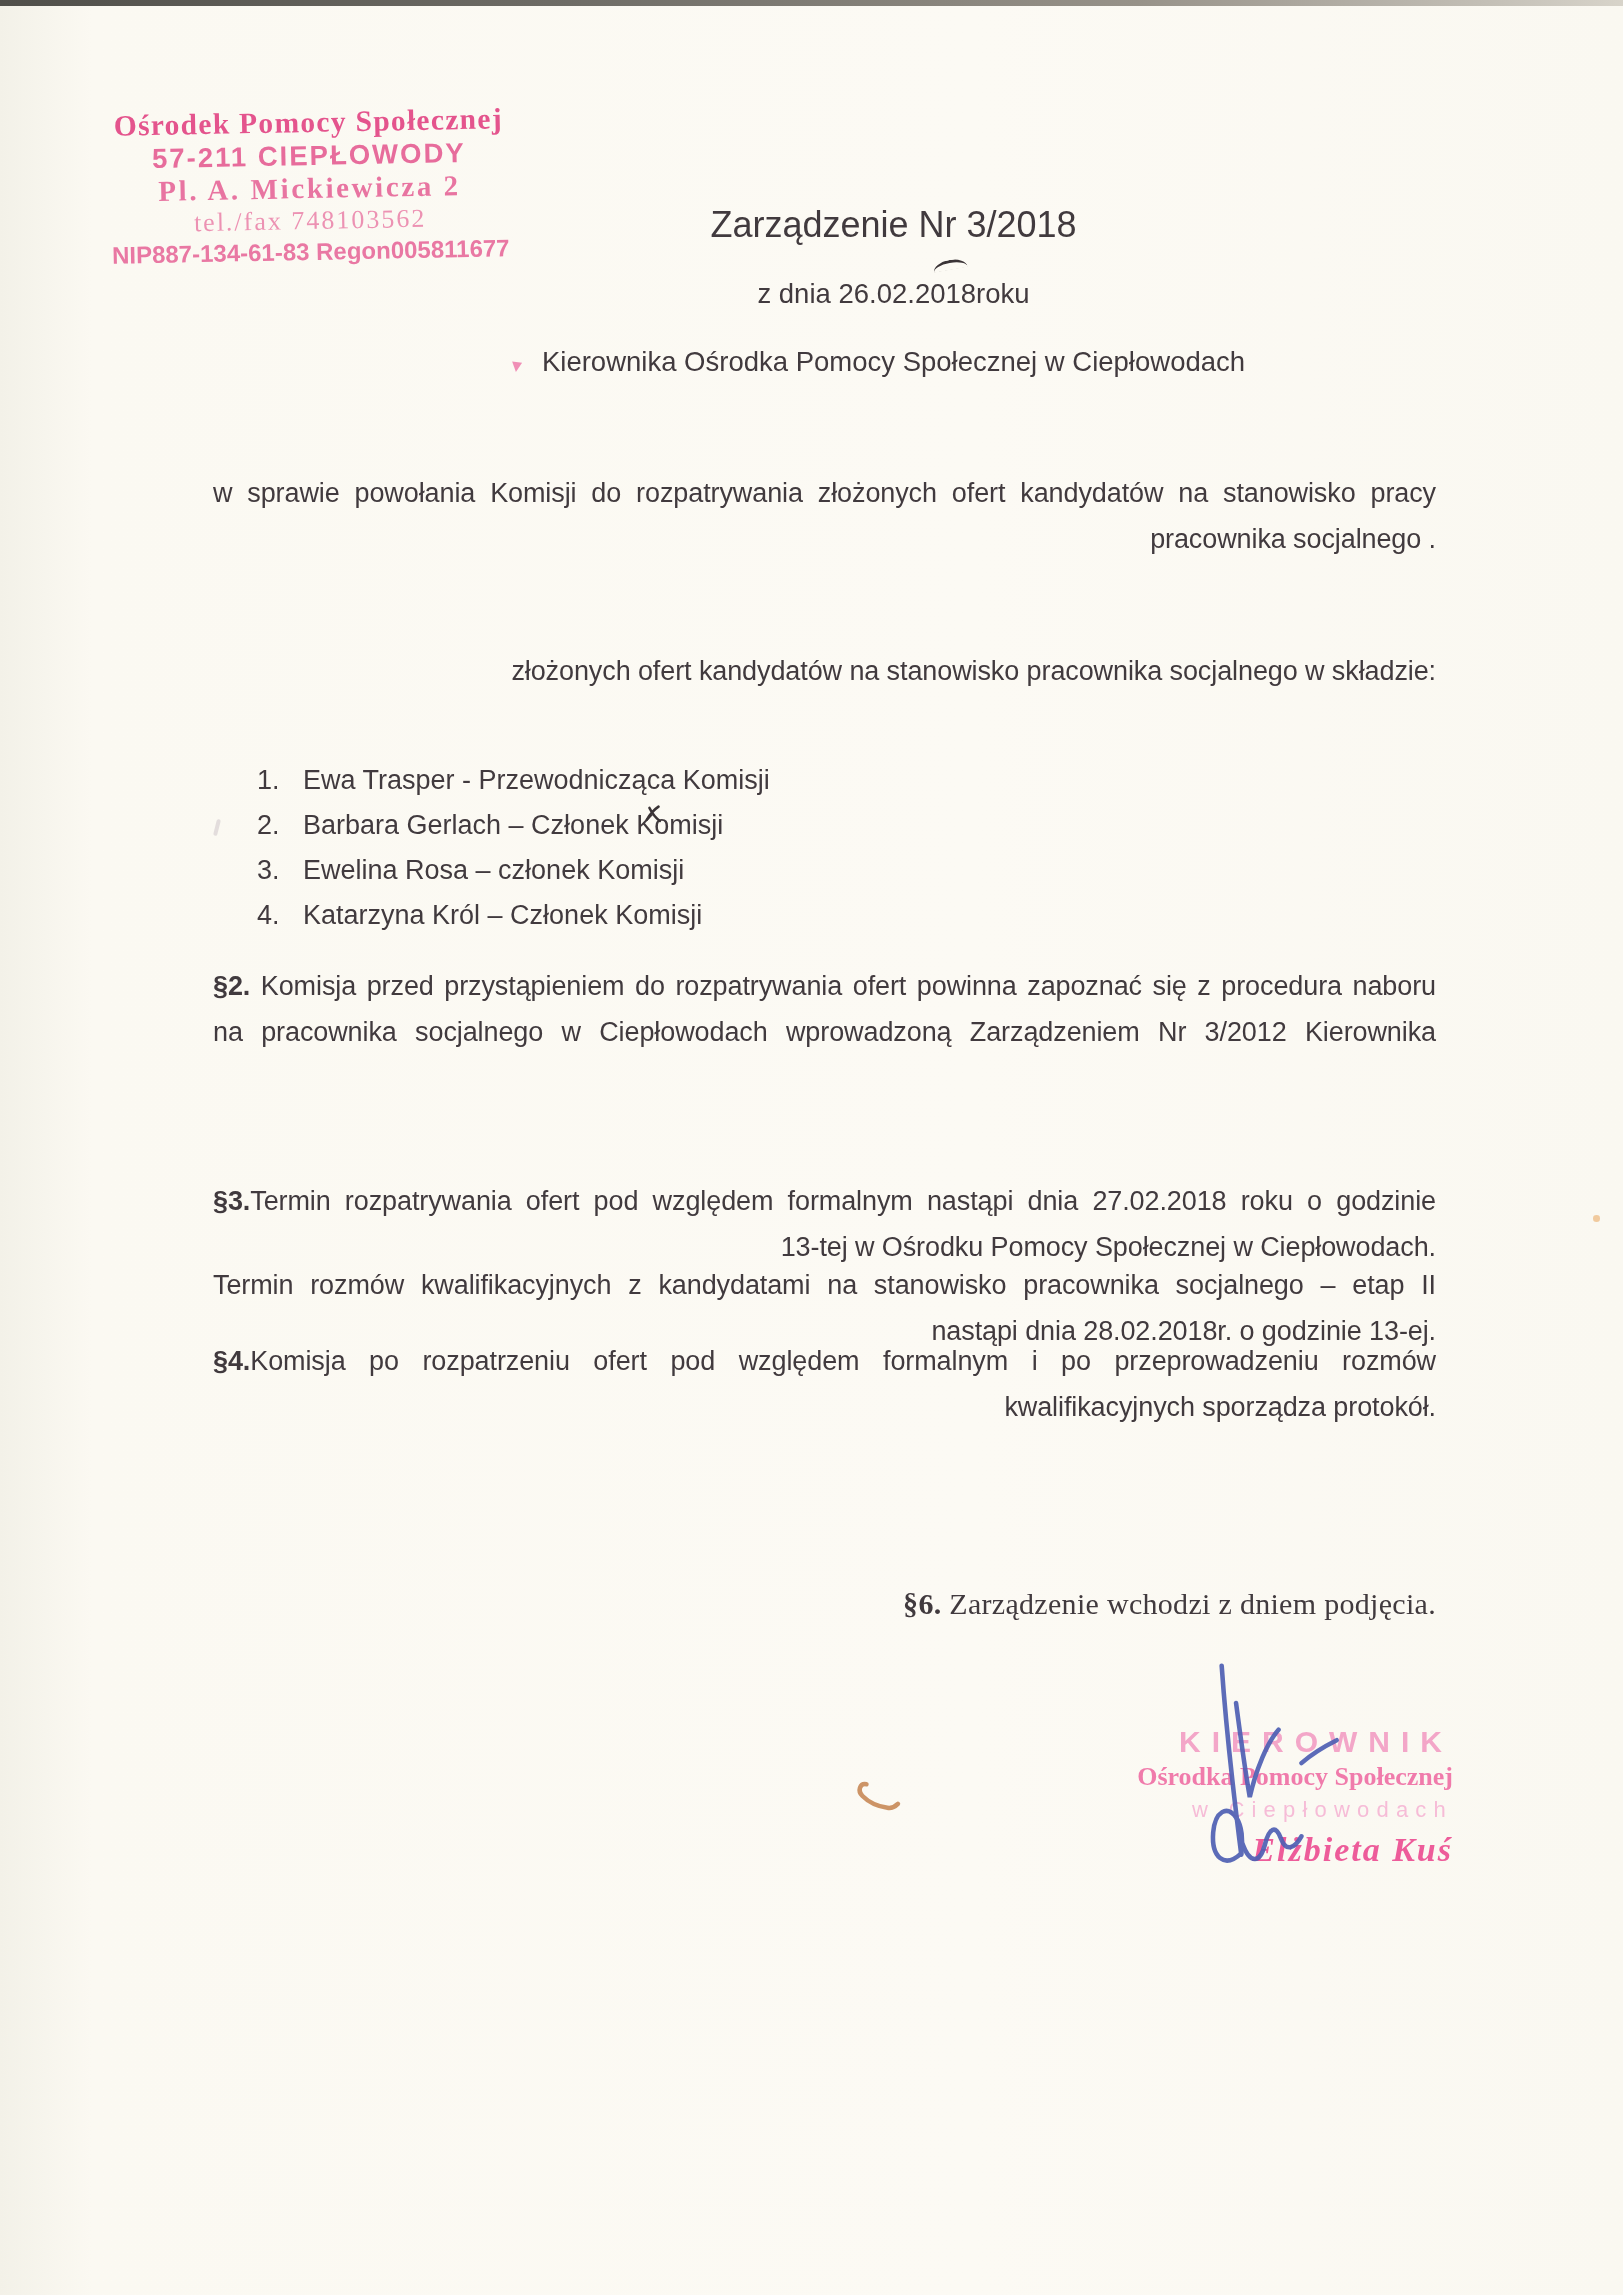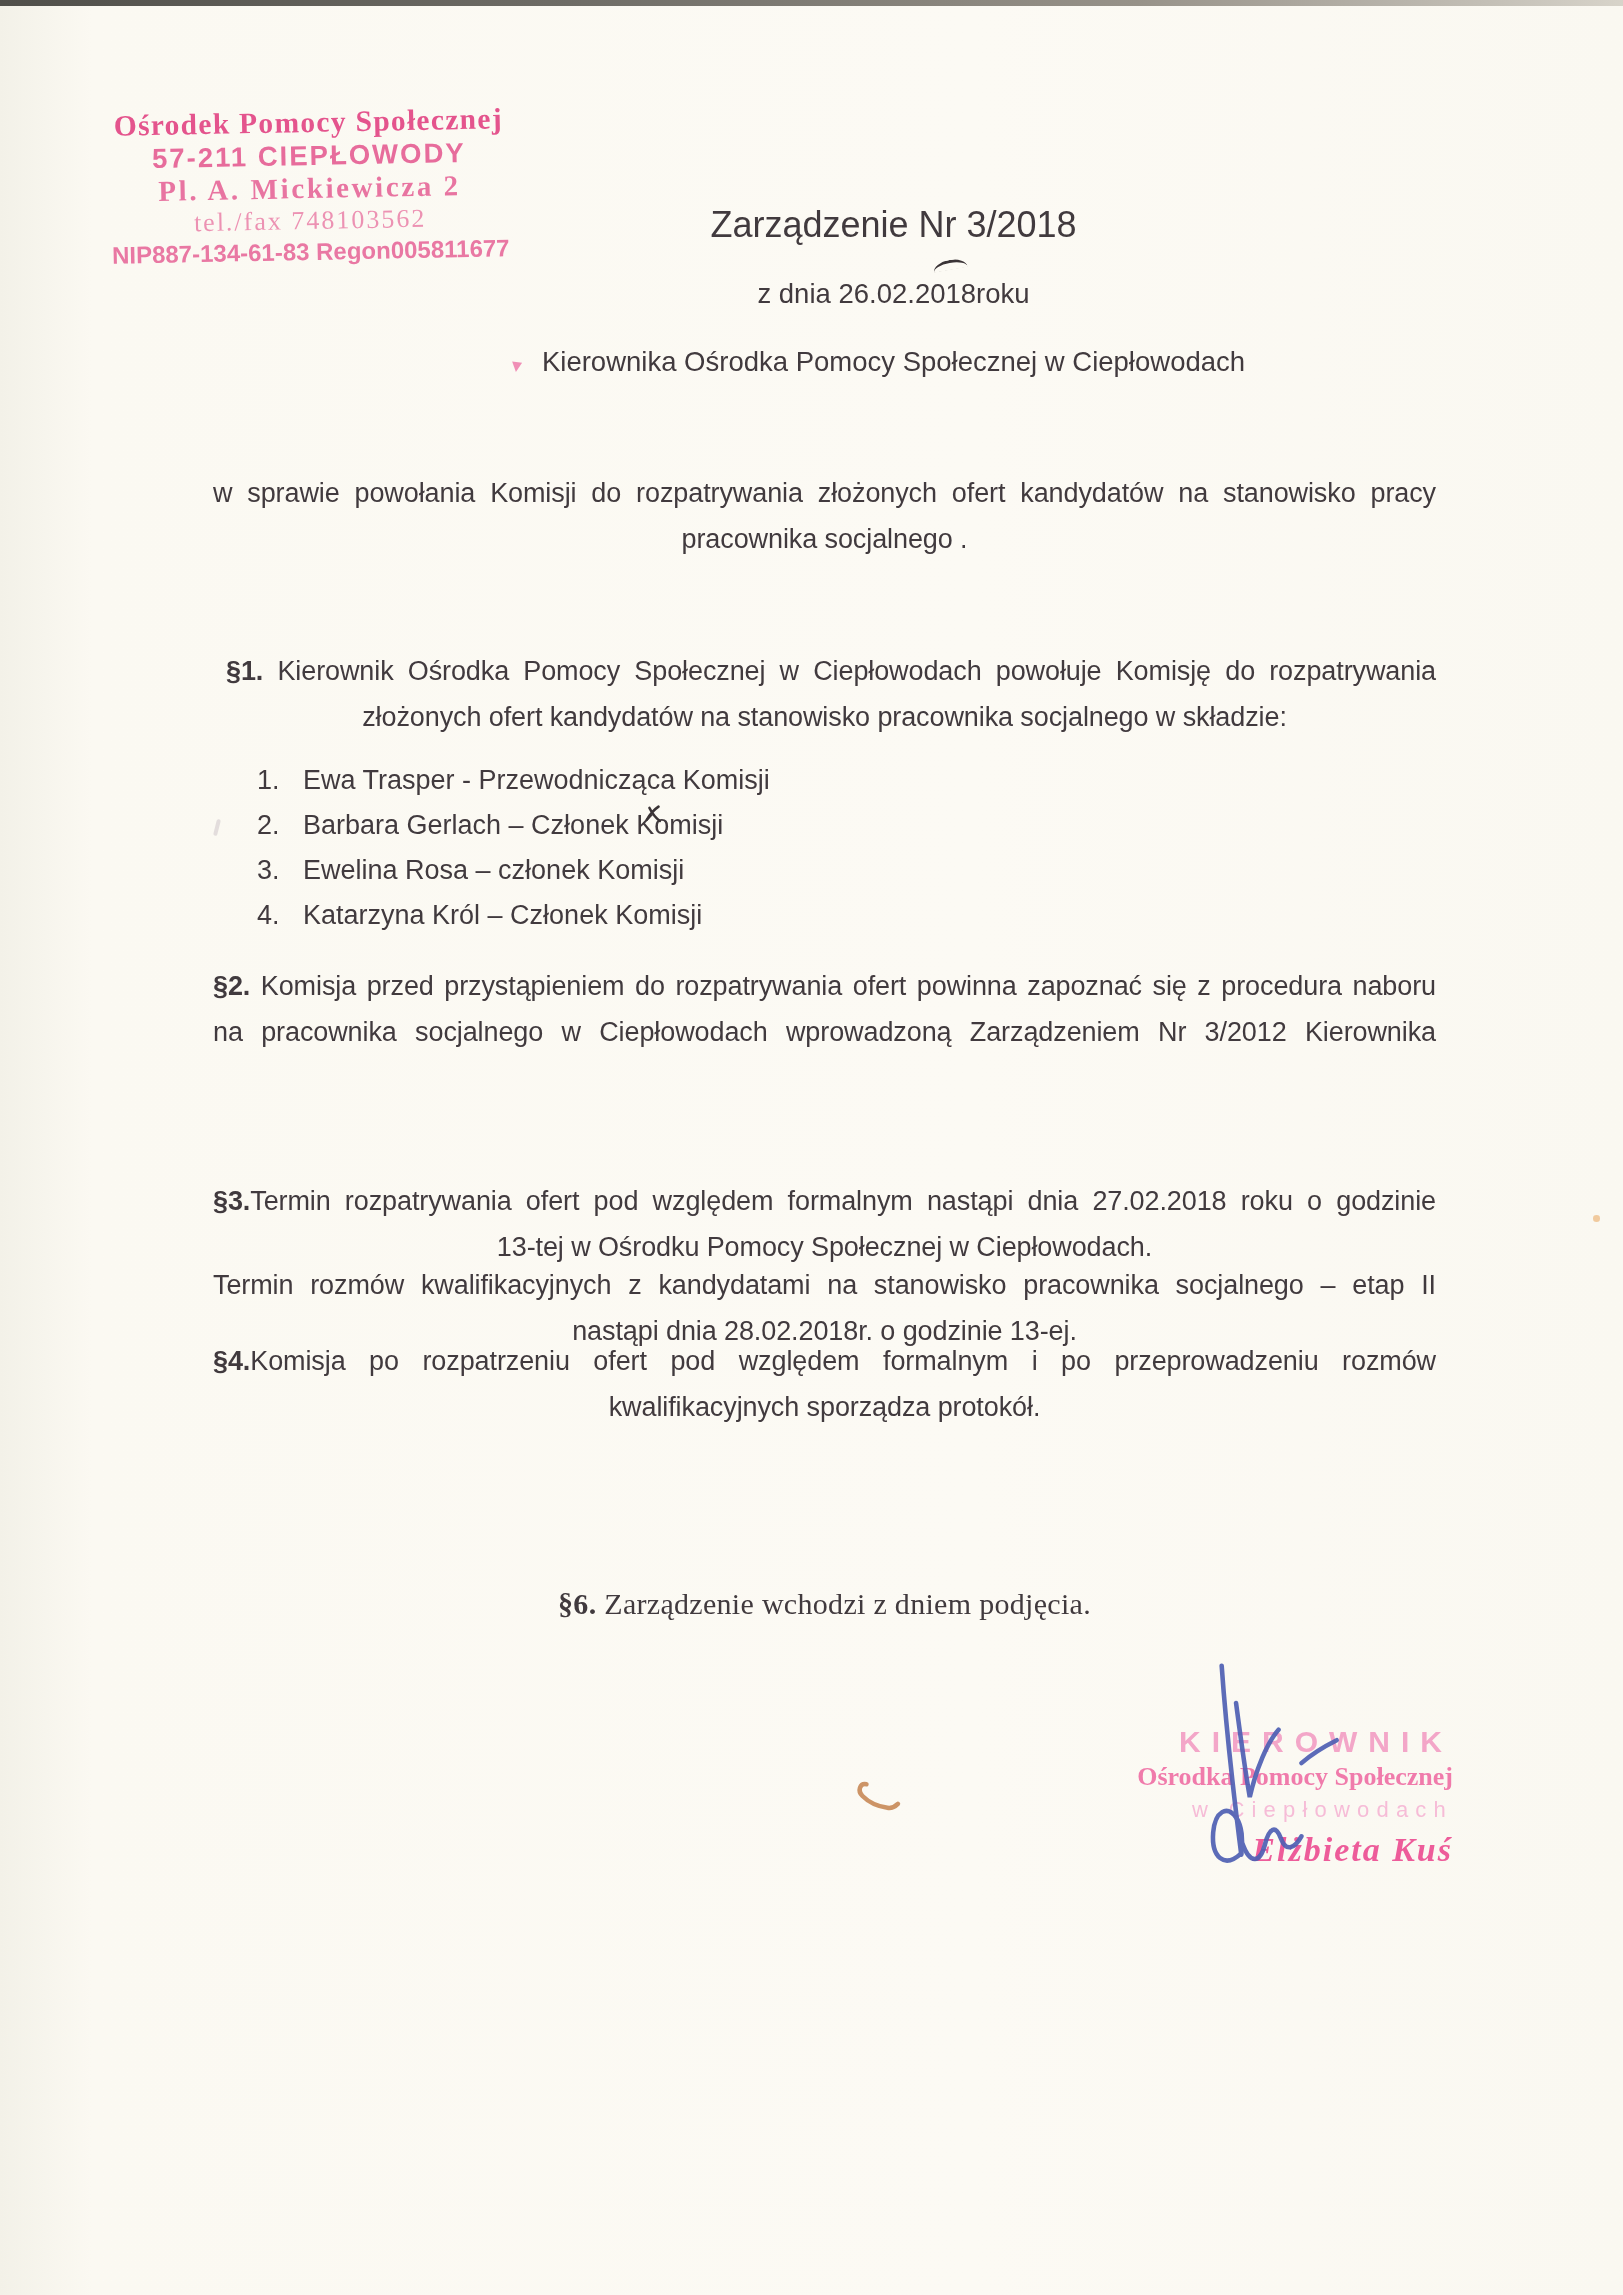--- a/index.html
+++ b/index.html
@@ -32,21 +32,21 @@
   .title1{font-size:36px; line-height:34px;}
   .title2{font-size:27.5px; line-height:33px; margin-top:35px;}
   .title3{font-size:27.5px; line-height:33px; margin-top:35px;}
   .tilde-mark{
     position:absolute; left:406px; top:52px; width:34px; height:6.5px;
     border-top:3.9px solid #3a3336; border-radius:50%/100% 100% 0 0; transform:rotate(-10deg);
   }
   
   .para{position:absolute; left:213px; width:1223px; font-size:27px; line-height:46px; letter-spacing:-0.1px;}
   .para .jl{text-align:justify; text-align-last:justify; -moz-text-align-last:justify;}
-  .para .ll{text-align:center;}
+  .para .ll{text-align:right;}
   .bold{font-weight:700;}
   .subject{font-weight:400; top:470px;}
   .p1{top:648px;}
   .p1 .jl{padding-left:13px;}
   .plist{position:absolute; left:257px; top:765px; font-size:27px;}
   .plist .row{display:flex; height:45px; align-items:flex-start;}
   .plist .num{width:46px;}
   .p2{top:963px;}
   .p3{top:1178px;}
   .p3b{top:1262px;}
@@ -88,21 +88,20 @@
     <div class="title3">Kierownika Ośrodka Pomocy Społecznej w Ciepłowodach</div>
     <div class="tilde-mark"></div>
   </div>
 
   <div class="para subject">
     <div class="jl">w sprawie powołania Komisji do rozpatrywania złożonych ofert kandydatów na stanowisko pracy</div>
     <div class="ll">pracownika socjalnego .</div>
   </div>
 
   <div class="para p1">
-    <div class="jl"><span class="bold">§1.</span><span> Kierownik Ośrodka Pomocy Społecznej w Ciepłowodach powołuje Komisję do rozpatrywania</span></div>
     <div class="ll">złożonych ofert kandydatów na stanowisko pracownika socjalnego w składzie:</div>
   </div>
 
   <div class="plist">
     <div class="row">
         <span class="num">1.</span>
         <span>Ewa Trasper  - Przewodnicząca Komisji</span>
       </div>
     <div class="row">
         <span class="num">2.</span>

